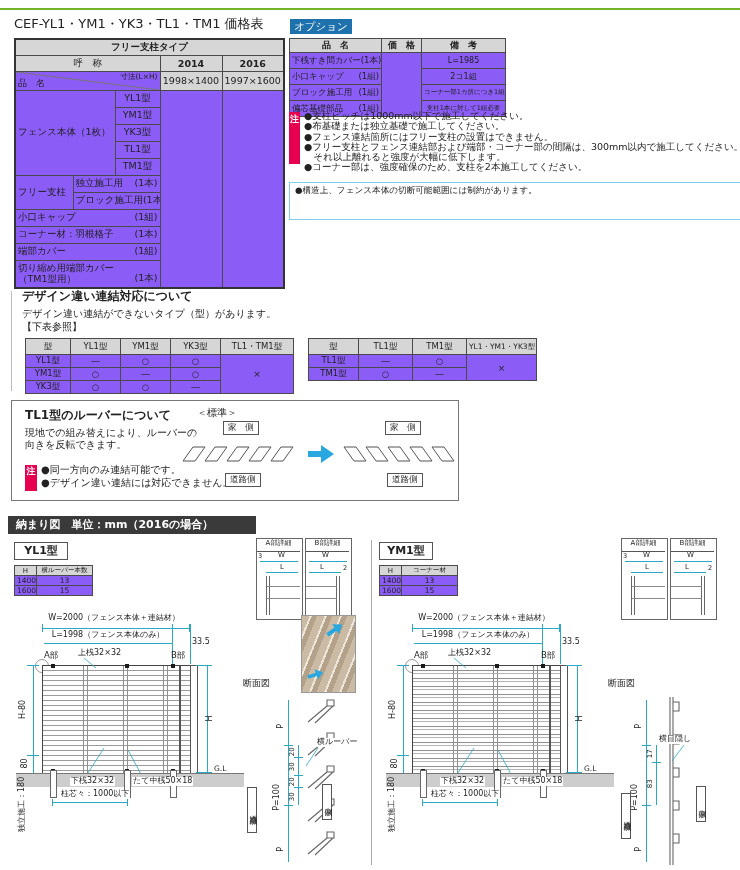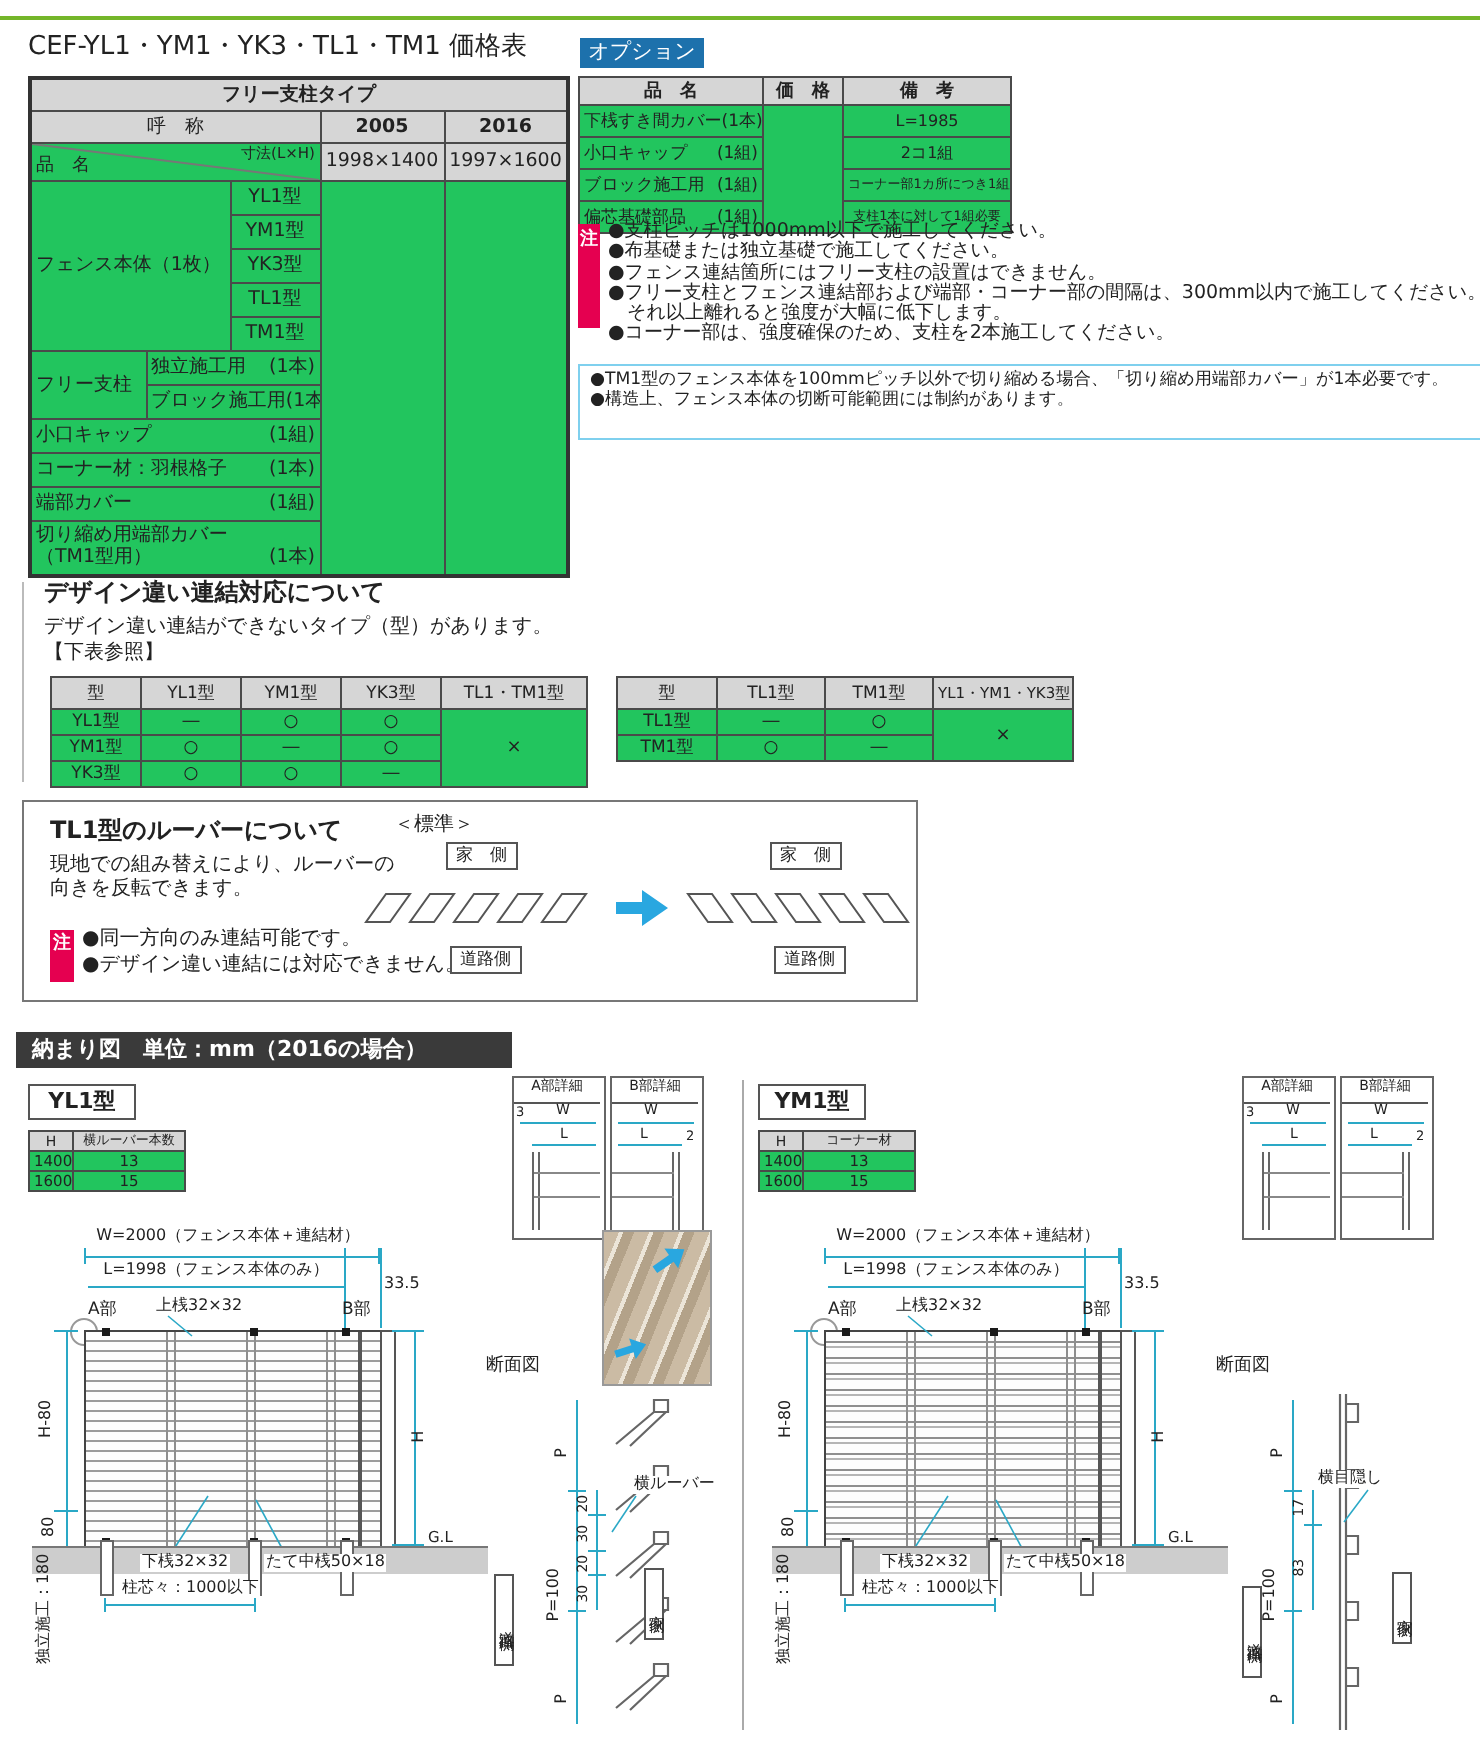--- a/index.html
+++ b/index.html
@@ -6,21 +6,21 @@
   body{width:740px;height:870px;position:relative;font-family:"DejaVu Sans","Liberation Sans",sans-serif;color:#222;overflow:hidden}
   .abs{position:absolute}
   .lbl{position:absolute;white-space:nowrap;color:#222;line-height:1.1}
   .hl{position:absolute;height:1px;background:#555}
   .vl{position:absolute;width:1px;background:#555}
   .chl{position:absolute;height:1px;background:#2aa8c6}
   .cvl{position:absolute;width:1px;background:#2aa8c6}
   .rot{transform:rotate(-90deg)}
   .vbox{position:absolute;writing-mode:vertical-rl;text-orientation:upright;border:1px solid #555;padding:3px 0;font-size:8px;line-height:1.05;letter-spacing:1px;background:#fff;text-align:center}
   .hbox{position:absolute;border:1px solid #555;font-size:8.5px;padding:0 4px;background:#fff;white-space:nowrap}
-  table.t{border-collapse:collapse;position:absolute;table-layout:fixed;background:#22c55e}
+  table.t{border-collapse:collapse;position:absolute;table-layout:fixed;background:#8b5cf6}
   table.t td{border:1px solid #4a4a4a;padding:0 2px;font-size:9px;color:#222;overflow:hidden;white-space:nowrap}
   table.price{border:2px solid #333}
   table.price td{font-size:9.5px}
   .g{background:#d6d6d6;text-align:center}
   .c{text-align:center}
   .flex2{display:flex;justify-content:space-between;align-items:flex-end}
   .fenceL{position:absolute;border:1.3px solid #444;background:repeating-linear-gradient(180deg,#fdfdfd 0px,#fdfdfd 4px,#9b9b9b 4px,#9b9b9b 5px)}
   .fenceM{position:absolute;border:1.3px solid #444;background:repeating-linear-gradient(180deg,#fdfdfd 0px,#fdfdfd 4.5px,#8f8f8f 4.5px,#8f8f8f 5.5px,#fdfdfd 5.5px,#fdfdfd 7px,#b5b5b5 7px,#b5b5b5 8px)}
   .dpost{position:absolute;top:0;bottom:0;width:3px;border-left:1px solid #8e8e8e;border-right:1px solid #8e8e8e}
   .jline{position:absolute;top:0;bottom:0;width:2px;background:#555}
@@ -45,21 +45,21 @@
       <col style="width:45px">
       <col style="width:62px">
       <col style="width:62px">
     </colgroup>
   <tbody>
       <tr style="height:16px">
         <td colspan="5" class="g" style="font-weight:bold">フリー支柱タイプ</td>
       </tr>
   <tr style="height:16px">
     <td colspan="3" class="g">呼　称</td>
-    <td class="g" style="font-weight:bold">2005</td>
+    <td class="g" style="font-weight:bold">2014</td>
     <td class="g" style="font-weight:bold">2016</td>
   </tr>
   <tr style="height:19px">
     <td colspan="3" style="position:relative;padding:0">
       <svg class="abs" style="left:0;top:0;width:100%;height:100%">
             <line x1="0" y1="0" x2="100%" y2="100%" stroke="#777" stroke-width="1"></line>
           </svg>
       <span class="lbl" style="right:2px;top:1px;font-size:7.5px">寸法(L×H)</span>
       <span class="lbl" style="left:2px;bottom:1px;font-size:9px">品　名</span>
     </td>
@@ -195,21 +195,20 @@
 <div class="abs" style="left:304px;top:111px">
   <div class="note-line">●支柱ピッチは1000mm以下で施工してください。</div>
   <div class="note-line">●布基礎または独立基礎で施工してください。</div>
   <div class="note-line">●フェンス連結箇所にはフリー支柱の設置はできません。</div>
   <div class="note-line">●フリー支柱とフェンス連結部および端部・コーナー部の間隔は、300mm以内で施工してください。</div>
   <div class="note-line">　それ以上離れると強度が大幅に低下します。</div>
   <div class="note-line">●コーナー部は、強度確保のため、支柱を2本施工してください。</div>
 </div>
 
 <div class="abs" style="left:289px;top:182px;width:444px;height:32px;border:1px solid #7fd0ee;padding:2px 5px">
-  <div class="info-line">●TM1型のフェンス本体を100mmピッチ以外で切り縮める場合、「切り縮め用端部カバー」が1本必要です。</div>
   <div class="info-line">●構造上、フェンス本体の切断可能範囲には制約があります。</div>
 </div>
 
 <div class="abs" style="left:11px;top:291px;width:1px;height:100px;background:#bbb"></div>
 <div class="lbl" style="left:22px;top:290px;font-size:12px;font-weight:bold">デザイン違い連結対応について</div>
 <div class="lbl" style="left:22px;top:308px;font-size:10px">デザイン違い連結ができないタイプ（型）があります。</div>
 <div class="lbl" style="left:22px;top:321px;font-size:10px">【下表参照】</div>
 
 <table class="t" style="left:25px;top:338px;width:268px;border:1.5px solid #333">
   <colgroup>

